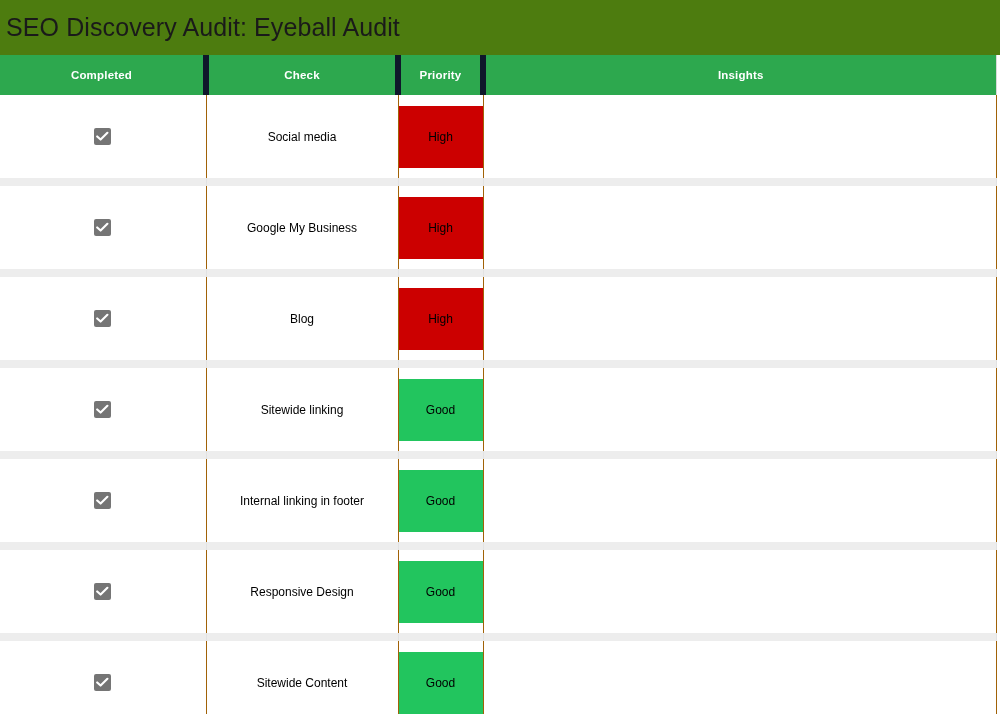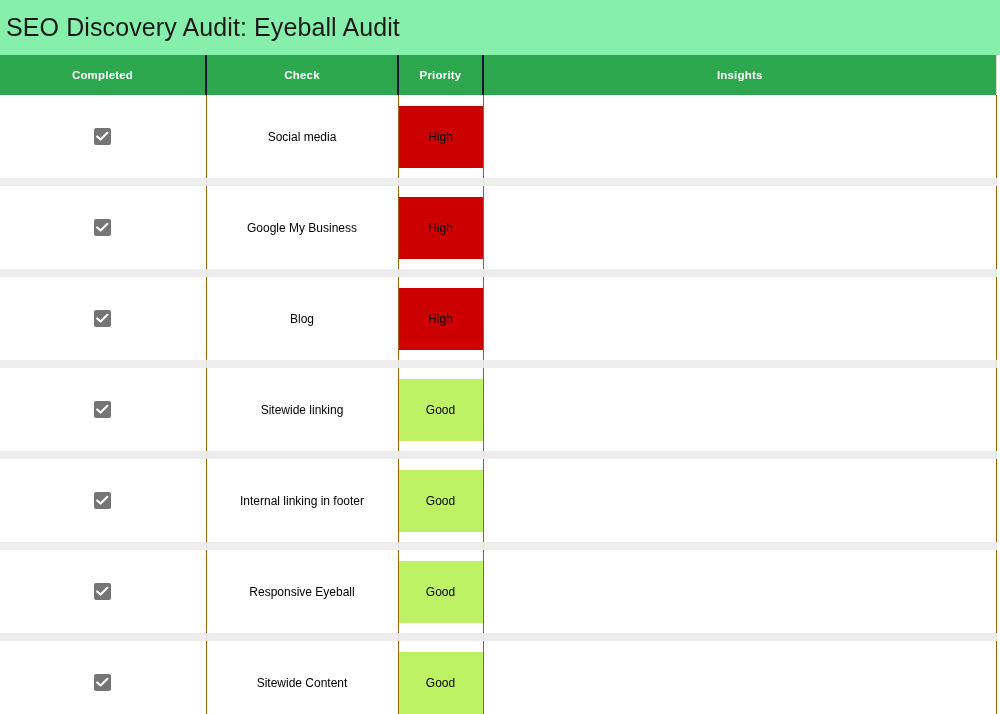--- a/index.html
+++ b/index.html
@@ -22,21 +22,21 @@
     height: 714px;
     background: #ffffff;
     box-sizing: border-box;
   }
 
   
   .title-bar {
     height: 55px;
     padding: 12px 0 0 6px;
     box-sizing: border-box;
-    background: #86efac;
+    background: #4d7c0f;
   }
   .title-text {
     font-size: 25px;
     line-height: 30px;
     font-weight: 400;
     color: #1a1a1a;
     letter-spacing: 0.1px;
     white-space: nowrap;
   }
 
@@ -60,21 +60,21 @@
     font-size: 11.5px;
     font-weight: bold;
     height: 24px;
     padding: 8px;
     text-align: center;
     vertical-align: middle;
     letter-spacing: 0.2px;
     border: none;
   }
   thead th.hdr-sep {
-    border-left: 2px solid #0f172a;
+    border-left: 6px solid #0f172a;
   }
 
   
   tbody tr.data-row > td {
     height: 83px;
     padding: 0;
     vertical-align: middle;
     text-align: center;
     border-left: 1px solid #e2e2e2;
     border-right: 1px solid #a16207;
@@ -105,21 +105,21 @@
     display: flex;
     align-items: center;
     justify-content: center;
     height: 62px;
     width: 100%;
     font-size: 12px;
     color: #000000;
     box-sizing: border-box;
   }
   .pri-fill.high { background: #cc0000; }
-  .pri-fill.good { background: #bef264; }
+  .pri-fill.good { background: #22c55e; }
 
   .spacer-row td.cell-priority .pri-gap {
     height: 8px;
     width: 100%;
     background: #ededed;
   }
 
   
   .checkbox {
     display: inline-block;
@@ -272,21 +272,21 @@
           <td class="cell-check"></td>
           <td class="cell-priority">
             <div class="pri-gap"></div>
           </td>
           <td class="cell-insights"></td>
         </tr>
         <tr class="data-row">
           <td class="cell-completed"><span class="checkbox"><svg width="13" height="11" viewBox="0 0 13 11">
                 <path d="M1.2 5.4 L4.6 8.6 L11.4 1.8" stroke="#ffffff" stroke-width="2.1" fill="none" stroke-linecap="round" stroke-linejoin="round"></path>
               </svg></span></td>
-          <td class="cell-check"><span class="check-label">Responsive Eyeball</span></td>
+          <td class="cell-check"><span class="check-label">Responsive Design</span></td>
           <td class="cell-priority">
             <div class="pri-fill good">Good</div>
           </td>
           <td class="cell-insights">
             <div class="insights-text"></div>
           </td>
         </tr>
         <tr class="spacer-row">
           <td class="cell-completed"></td>
           <td class="cell-check"></td>

